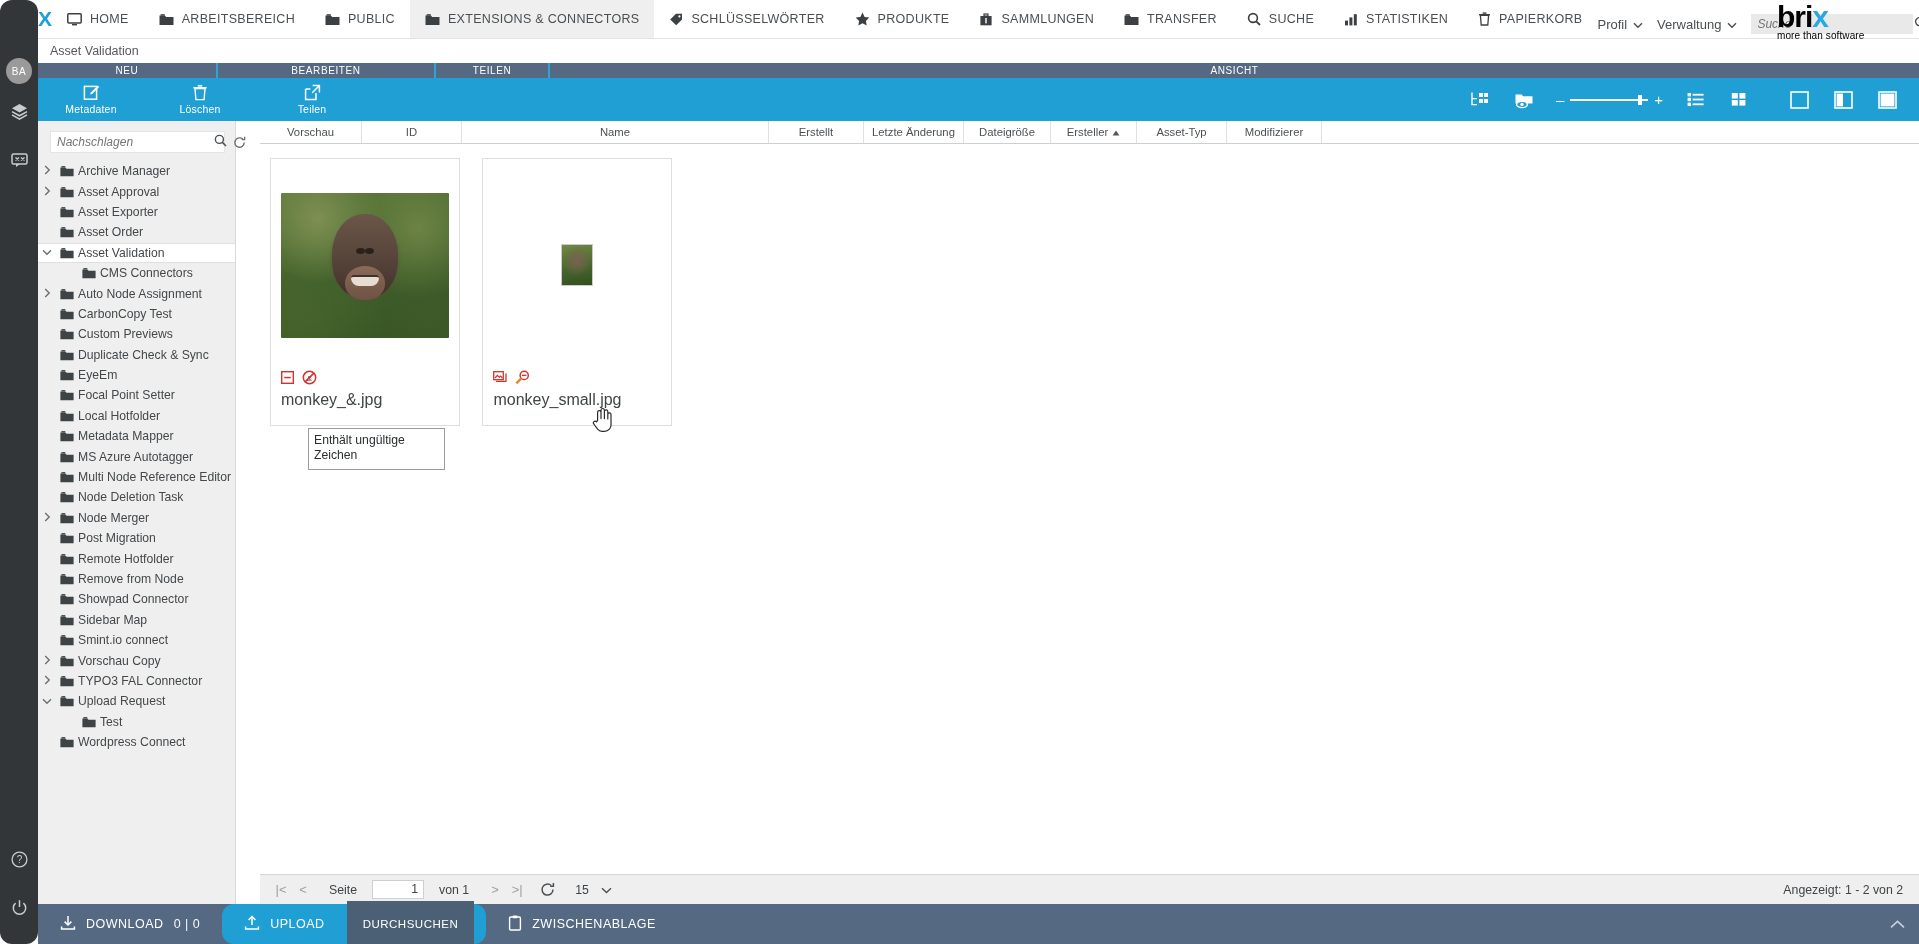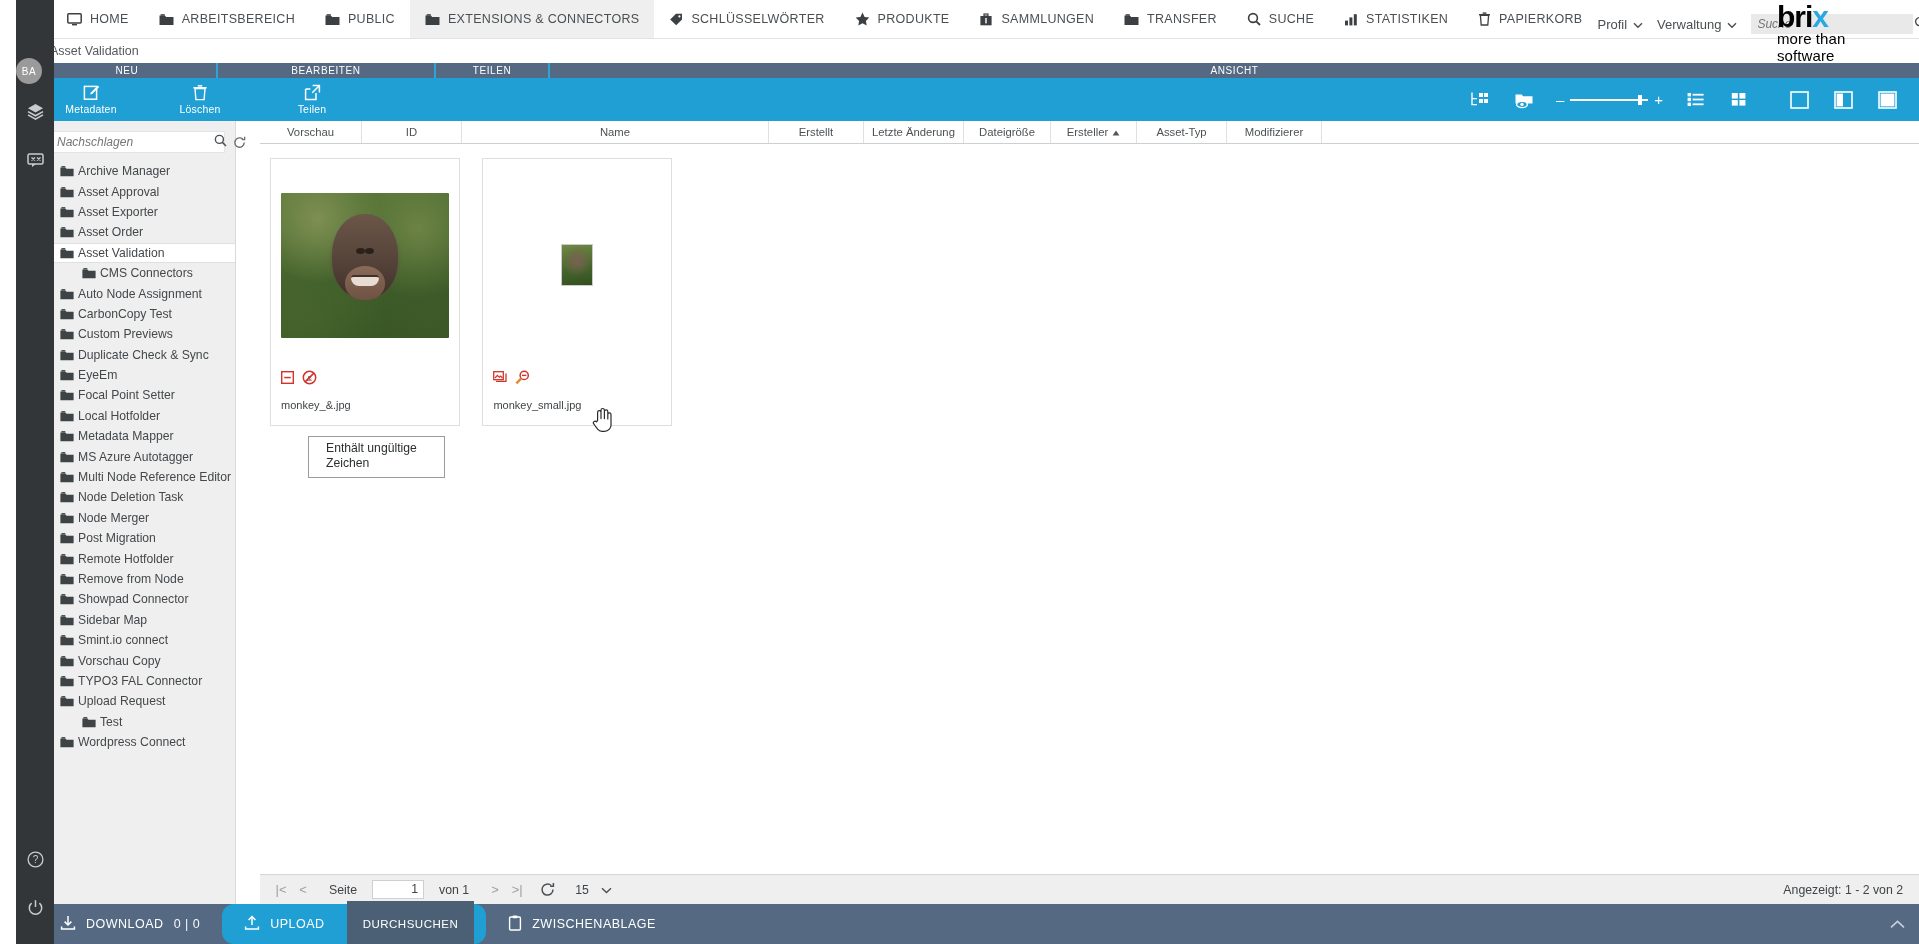--- a/index.html
+++ b/index.html
@@ -6,23 +6,23 @@
   html, body {
     width: 1919px; height: 944px;
     font-family: "Liberation Sans", sans-serif;
     background: #ffffff; overflow: hidden;
     -webkit-font-smoothing: antialiased;
   }
   #app { position: relative; width: 1919px; height: 944px; }
 
   
   .rail {
-    position: absolute; left: 16px; top: 0; width: 38px; height: 944px;
+    position: absolute; left: 0; top: 0; width: 38px; height: 944px;
     background: #333638; z-index: 40;
-    display: flex; flex-direction: column; align-items: flex-start;
+    display: flex; flex-direction: column; align-items: center; border-radius: 12px;
   }
   .rail-logo {
     width: 38px; height: 40px; display: flex; align-items: center; justify-content: center;
   }
   .rail-avatar {
     width: 26px; height: 26px; border-radius: 50%;
     background: #9a9a9a; color: #fff; font-size: 10px;
     display: flex; align-items: center; justify-content: center;
     margin-top: 18px; letter-spacing: .5px;
   }
@@ -65,21 +65,21 @@
   .nav-search input {
     border: 0; background: transparent; outline: none; flex: 1;
     font-size: 12px; font-style: italic; color: #5b6063;
     font-family: "Liberation Sans", sans-serif;
   }
   .brixlogo {
     position: absolute; right: 12px; top: 4px; width: 130px; text-align: left;
   }
   .brixlogo .l1 { font-size: 30px; font-weight: bold; letter-spacing: -1px; line-height: 26px; color: #000; }
   .brixlogo .l1 .x { color: #27a9e1; }
-  .brixlogo .l2 { font-size: 15px; color: #000; letter-spacing: .1px; }
+  .brixlogo .l2 { font-size: 10px; color: #000; letter-spacing: .1px; }
 
   
   .crumbrow {
     position: absolute; left: 38px; top: 39px; right: 0; height: 24px;
     background: #fff; display: flex; align-items: center; padding-left: 12px;
     font-size: 12.5px; color: #55595c; z-index: 20;
   }
   .ribbon {
     position: absolute; left: 38px; top: 63px; right: 0; height: 58px; z-index: 20;
   }
@@ -153,21 +153,21 @@
     width: 190px; height: 268px; background: #fff;
     border: 1px solid #dedede; display: inline-block;
     margin-right: 18px; vertical-align: top; position: relative;
   }
   .card .thumbwrap {
     height: 212px; display: flex; align-items: center; justify-content: center;
     padding: 10px;
   }
   .card .meta { padding: 0 10px; }
   .card .icons { display: flex; align-items: center; gap: 8px; height: 16px; }
-  .card .fname { font-size: 11px; color: #3f4447; margin-top: 12px; white-space: nowrap; }
+  .card .fname { font-size: 16px; color: #3f4447; margin-top: 4px; white-space: nowrap; }
   .thumb-a {
     width: 200px; height: 145px; border-radius: 1px;
     background:
       radial-gradient(ellipse 52px 62px at 50% 46%, #6d5a4e 0%, #5b4a40 40%, rgba(91,74,64,0) 72%),
       radial-gradient(circle at 22% 18%, #7e8f52 0%, rgba(126,143,82,0) 36%),
       radial-gradient(circle at 82% 24%, #6d8344 0%, rgba(109,131,68,0) 40%),
       radial-gradient(circle at 12% 82%, #46632c 0%, rgba(70,99,44,0) 44%),
       radial-gradient(circle at 88% 84%, #3d5a28 0%, rgba(61,90,40,0) 46%),
       linear-gradient(160deg, #5d7a3a 0%, #41632c 50%, #33501f 100%);
     position: relative; overflow: hidden;
@@ -195,22 +195,22 @@
   .mk-eye.r { right: 36%; }
   .thumb-b {
     width: 32px; height: 42px;
     background:
       radial-gradient(circle at 50% 40%, #7a6152 0%, rgba(122,97,82,0) 55%),
       linear-gradient(170deg,#6f8a44 0%, #44632b 60%, #32501f 100%);
     border: 1px solid #ccc;
   }
   .tooltip {
     position: absolute; background: #fff; border: 1px solid #9b9b9b;
-    font-size: 12.2px; color: #2b2f31; padding: 4px 7px 6px 17px;
-    line-height: 15px; width: 137px; z-index: 60; margin-top: 8px;
+    font-size: 12.2px; color: #2b2f31; padding: 4px 7px 6px 5px;
+    line-height: 15px; width: 137px; z-index: 60;
   }
   .cursor-hand { position: absolute; z-index: 61; }
 
   
   .pagebar {
     height: 30px; border-top: 1px solid #d6d6d6; background: #efefef;
     display: flex; align-items: center; padding-left: 10px;
     font-size: 12.3px; color: #3f4447;
   }
   .pg-ic { width: 22px; text-align: center; color: #9ba0a3; cursor: pointer; font-size: 13px; }

